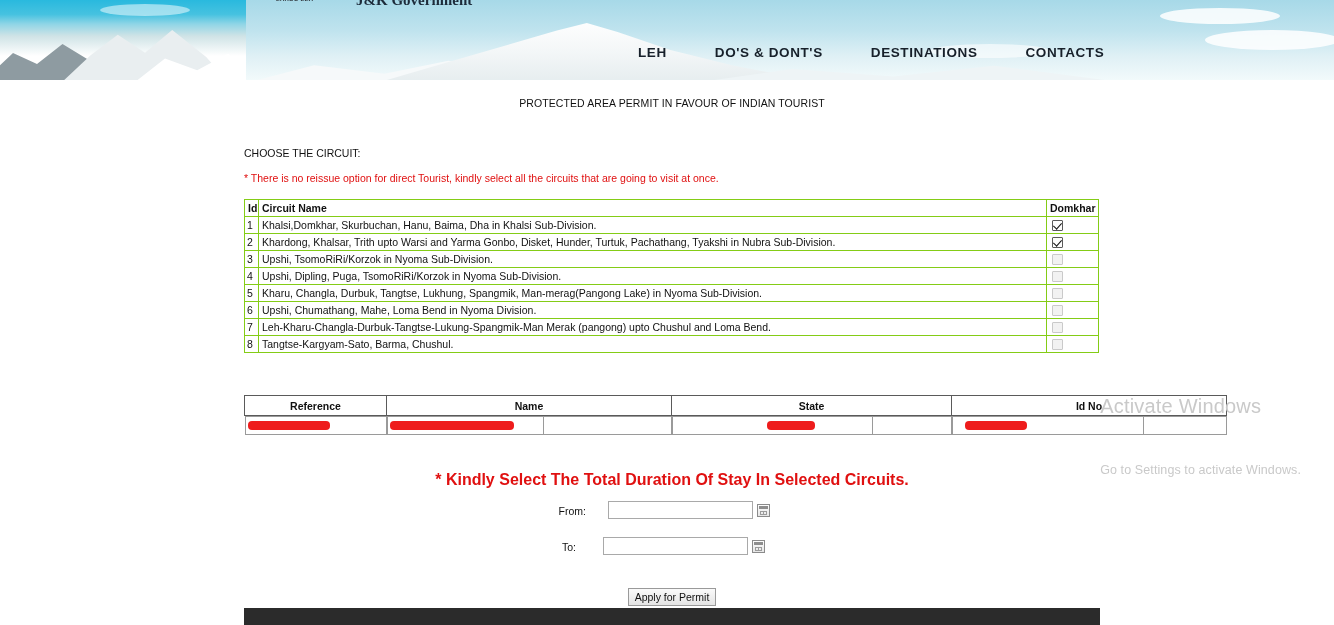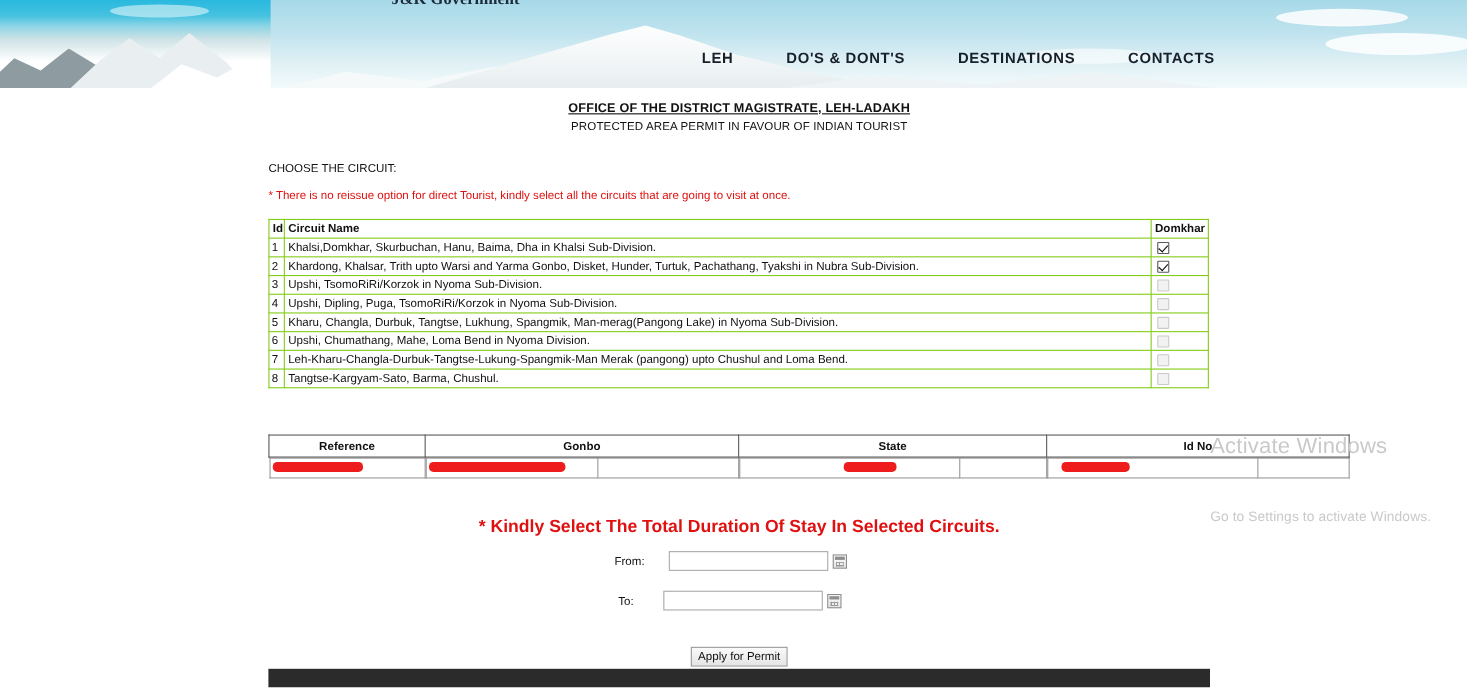--- a/index.html
+++ b/index.html
@@ -211,21 +211,20 @@
         <span class="nav-item">DO'S &amp; DONT'S</span>
         <span class="nav-item">DESTINATIONS</span>
         <span class="nav-item">CONTACTS</span>
       </nav>
     </div>
   </div>
 
   <div class="doc">
 
     <div class="title-wrap">
-      <div class="doc-title">OFFICE OF THE DISTRICT MAGISTRATE, LEH-LADAKH</div>
       <div class="doc-sub">PROTECTED AREA PERMIT IN FAVOUR OF INDIAN TOURIST</div>
     </div>
 
     <div class="choose-label">CHOOSE THE CIRCUIT:</div>
     <div class="warn1">* There is no reissue option for direct Tourist, kindly select all the circuits that are going to visit at once.</div>
 
     <div class="ct-wrap">
       <table class="ct">
         <colgroup>
           <col class="col-id">
@@ -289,21 +288,21 @@
       <table class="gt" style="margin-top:0">
         <colgroup>
             <col class="w-ref">
             <col style="width:285px">
             <col style="width:280px">
             <col>
           </colgroup>
         <tbody>
             <tr>
           <td class="gt-hd">Reference</td>
-          <td class="gt-hd">Gonbo</td>
+          <td class="gt-hd">Name</td>
           <td class="gt-hd">State</td>
           <td class="gt-hd">Id No</td>
         </tr>
         <tr>
           <td style="padding:0;border:0">
             <table class="inner">
                   <tbody>
                     <tr>
               <td>
                 <span class="redact" style="width:82px"></span>

